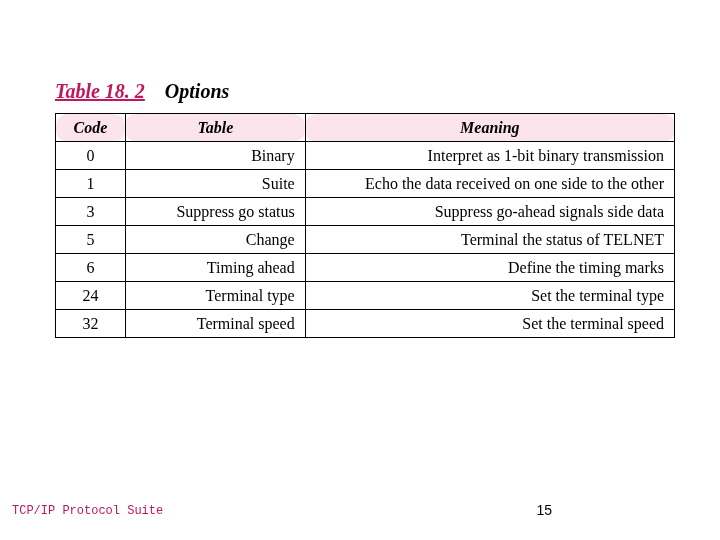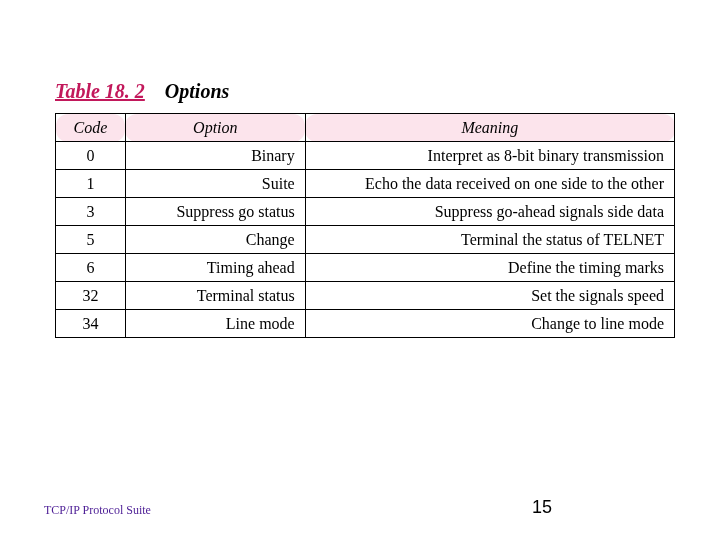--- a/index.html
+++ b/index.html
@@ -3,57 +3,57 @@
 <meta charset="utf-8">
 <style>
   * { box-sizing: border-box; margin: 0; padding: 0; }
   html, body { width: 720px; height: 540px; background: #fff; font-family: "Times New Roman", Times, serif; color: #000; }
   .page { position: relative; width: 592px; height: 540px; padding: 80px 40px 0 55px; }
   .title { font-size: 20px; margin-bottom: 10px; font-weight: bold; }
   .title .table-label { color: #c2185b; text-decoration: underline; font-style: italic; }
   .title .table-caption { color: #000; font-style: italic; }
   table { width: 620px; border-collapse: collapse; }
   th, td { border: 1px solid #000; padding: 4px 10px; font-size: 16px; height: 28px; vertical-align: middle; }
-  th { background: #fce4ec; font-style: italic; font-weight: normal; text-align: center; border-radius: 12px; }
+  th { background: #fce4ec; font-style: italic; font-weight: bold; text-align: center; border-radius: 12px; }
   td { background: #fff; text-align: right; }
   td.code { text-align: center; width: 70px; }
   col.c1 { width: 70px; }
   col.c2 { width: 180px; }
   col.c3 { width: 370px; }
-  .footer-left { position: absolute; left: 44px; bottom: 22px; font-family: Liberation Serif, serif; font-size: 12px; color: #4c1d95; }
-  .footer-right { position: absolute; right: 40px; bottom: 22px; font-family: Arial, Helvetica, sans-serif; font-size: 18px; color: #000; }
+  .footer-left { position: absolute; left: 12px; bottom: 22px; font-family: Liberation Mono, monospace; font-size: 12px; color: #be185d; }
+  .footer-right { position: absolute; right: 40px; bottom: 22px; font-family: Arial, Helvetica, sans-serif; font-size: 14px; color: #000; }
 </style>
 </head>
 <body>
 
 <div class="page">
   <div class="title">
     <span class="table-label">Table 18. 2</span>
     <span>&nbsp;&nbsp;</span>
     <span class="table-caption">Options</span>
   </div>
 
   <table>
     <colgroup>
         <col class="c1">
         <col class="c2">
         <col class="c3">
       </colgroup>
     <thead>
       <tr>
         <th>Code</th>
-        <th>Option</th>
+        <th>Table</th>
         <th>Meaning</th>
       </tr>
     </thead>
     <tbody>
       <tr>
         <td class="code">0</td>
         <td>Binary</td>
-        <td>Interpret as 8-bit binary transmission</td>
+        <td>Interpret as 1-bit binary transmission</td>
       </tr>
       <tr>
         <td class="code">1</td>
         <td>Suite</td>
         <td>Echo the data received on one side to the other</td>
       </tr>
       <tr>
         <td class="code">3</td>
         <td>Suppress go status</td>
         <td>Suppress go-ahead signals side data</td>
@@ -62,27 +62,27 @@
         <td class="code">5</td>
         <td>Change</td>
         <td>Terminal the status of TELNET</td>
       </tr>
       <tr>
         <td class="code">6</td>
         <td>Timing ahead</td>
         <td>Define the timing marks</td>
       </tr>
       <tr>
-        <td class="code">32</td>
-        <td>Terminal status</td>
-        <td>Set the signals speed</td>
+        <td class="code">24</td>
+        <td>Terminal type</td>
+        <td>Set the terminal type</td>
       </tr>
       <tr>
-        <td class="code">34</td>
-        <td>Line mode</td>
-        <td>Change to line mode</td>
+        <td class="code">32</td>
+        <td>Terminal speed</td>
+        <td>Set the terminal speed</td>
       </tr>
     </tbody>
   </table>
 
   <div class="footer-left">TCP/IP Protocol Suite</div>
   <div class="footer-right">15</div>
 </div>
 
 </body></html>

